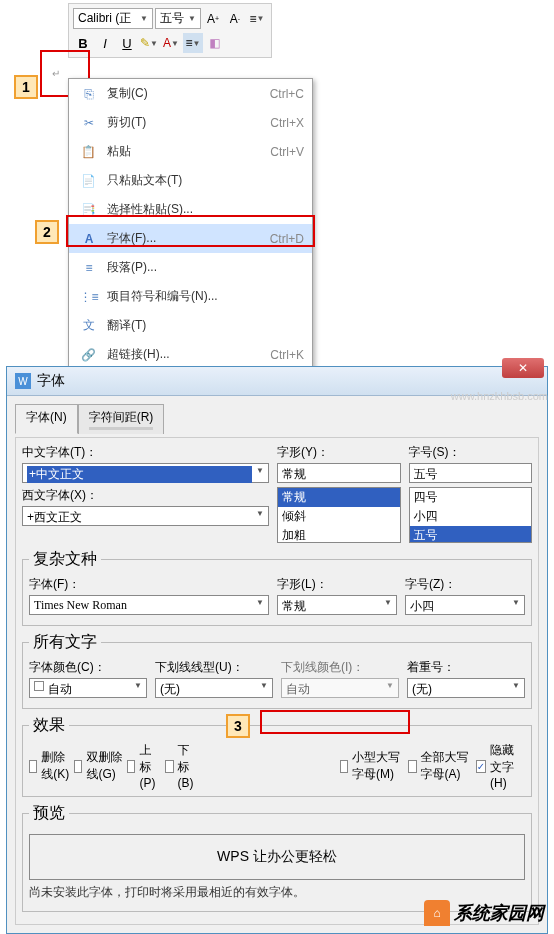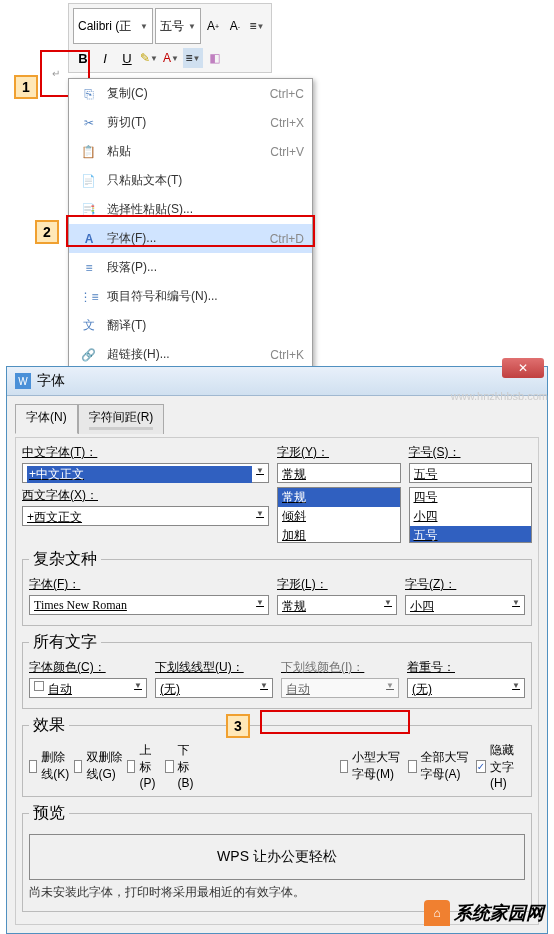--- a/index.html
+++ b/index.html
@@ -1,20 +1,20 @@
 <!DOCTYPE html>
 <html><head>
 <meta charset="utf-8">
 <style>
 * { box-sizing: border-box; margin: 0; padding: 0; font-family: "Microsoft YaHei", sans-serif; font-size: 12px; }
 body { background: #fff; width: 554px; height: 934px; position: relative; }
 
 .toolbar { position: absolute; top: 3px; left: 68px; border: 1px solid #ccc; background: #f5f5f5; padding: 2px; }
 .toolbar-row { display: flex; gap: 2px; align-items: center; padding: 2px; }
-.toolbar-sel { border: 1px solid #aaa; background: #fff; padding: 1px 4px; height: 36px; display: flex; align-items: center; gap: 2px; }
+.toolbar-sel { border: 1px solid #aaa; background: #fff; padding: 1px 4px; height: 21px; display: flex; align-items: center; gap: 2px; }
 .toolbar-btn { width: 20px; height: 20px; display: flex; align-items: center; justify-content: center; cursor: pointer; }
 .dropdown-arrow { font-size: 8px; color: #555; }
 .icon-bold { font-weight: bold; font-size: 13px; }
 .icon-italic { font-style: italic; font-size: 13px; }
 .icon-underline { text-decoration: underline; font-size: 13px; }
 
 .step-marker { position: absolute; width: 24px; height: 24px; border: 2px solid #f0a030; background: #ffe8b8; display: flex; align-items: center; justify-content: center; font-weight: bold; font-size: 14px; }
 .step-1 { top: 75px; left: 14px; }
 .red-box-1 { position: absolute; top: 50px; left: 40px; width: 50px; height: 47px; border: 2px solid #d00; }
 .cursor-mark { position: absolute; top: 68px; left: 52px; font-size: 10px; color: #999; }
@@ -36,21 +36,21 @@
 .close-btn { width: 42px; height: 20px; background: linear-gradient(#e07070, #c04040); border-radius: 3px; color: #fff; display: flex; align-items: center; justify-content: center; cursor: pointer; position: absolute; right: 10px; top: -2px; }
 
 .dialog-body { padding: 8px; background: #f0f0f0; }
 .tabs { display: flex; margin-bottom: 4px; }
 .tab { padding: 4px 10px; border: 1px solid #aaa; background: #e8e8e8; cursor: pointer; border-bottom: none; }
 .tab.active { background: #f0f0f0; border-bottom: 1px solid #f0f0f0; position: relative; z-index: 1; }
 .tab-underline { height: 3px; background: #ccc; margin-top: 1px; }
 
 .panel { border: 1px solid #ccc; padding: 6px; background: #f0f0f0; margin-top: -1px; }
 .row { display: flex; gap: 8px; margin-bottom: 4px; }
-.col { flex: 1; text-decoration: underline; }
+.col { flex: 1; }
 .field-label { font-size: 12px; margin-bottom: 2px; display: block; }
 .combo { border: 1px solid #888; background: #fff; padding: 2px 4px; display: flex; align-items: flex-start; height: 20px; position: relative; }
 .combo-text { flex: 1; overflow: hidden; white-space: nowrap; }
 .combo-text.sel { background: #3060c0; color: #fff; padding: 0 2px; }
 .combo-arrow { font-size: 8px; color: #555; padding-left: 4px; }
 .listbox { border: 1px solid #888; background: #fff; height: 56px; overflow-y: auto; }
 .listbox-item { padding: 1px 4px; cursor: pointer; }
 .listbox-item.selected { background: #3060c0; color: #fff; }
 
 fieldset { border: 1px solid #bbb; padding: 6px; margin: 6px 0; }

